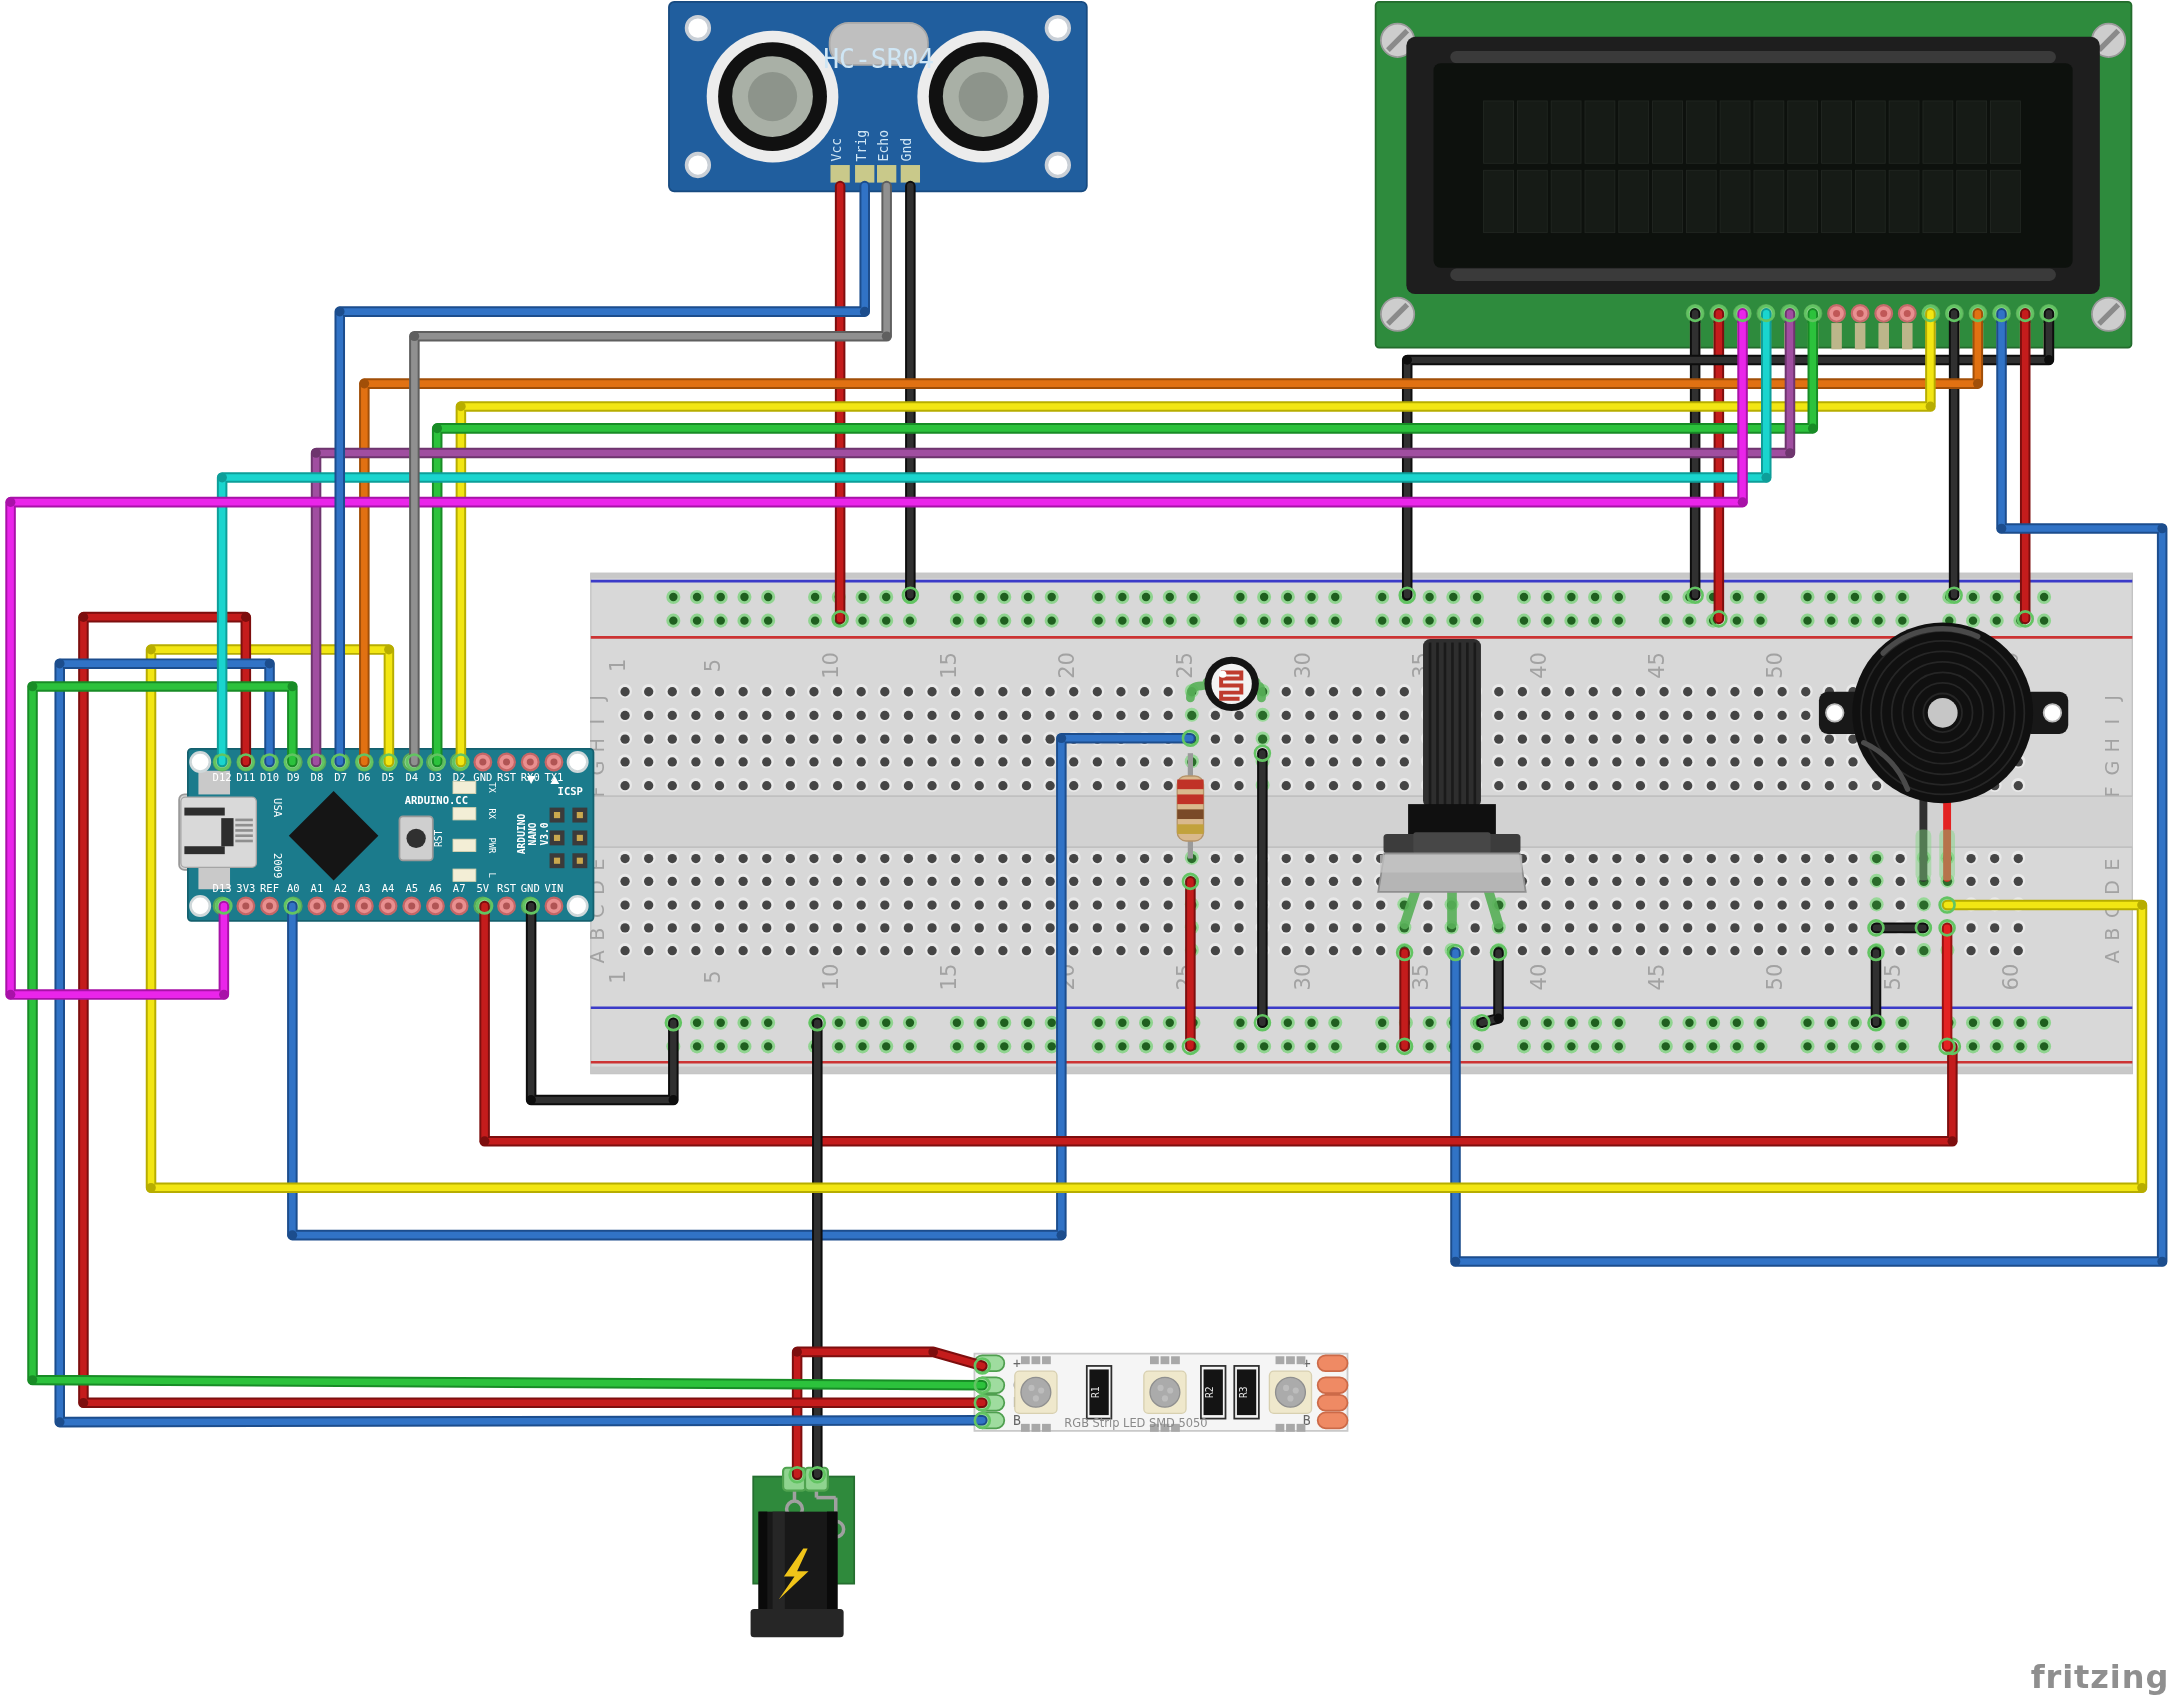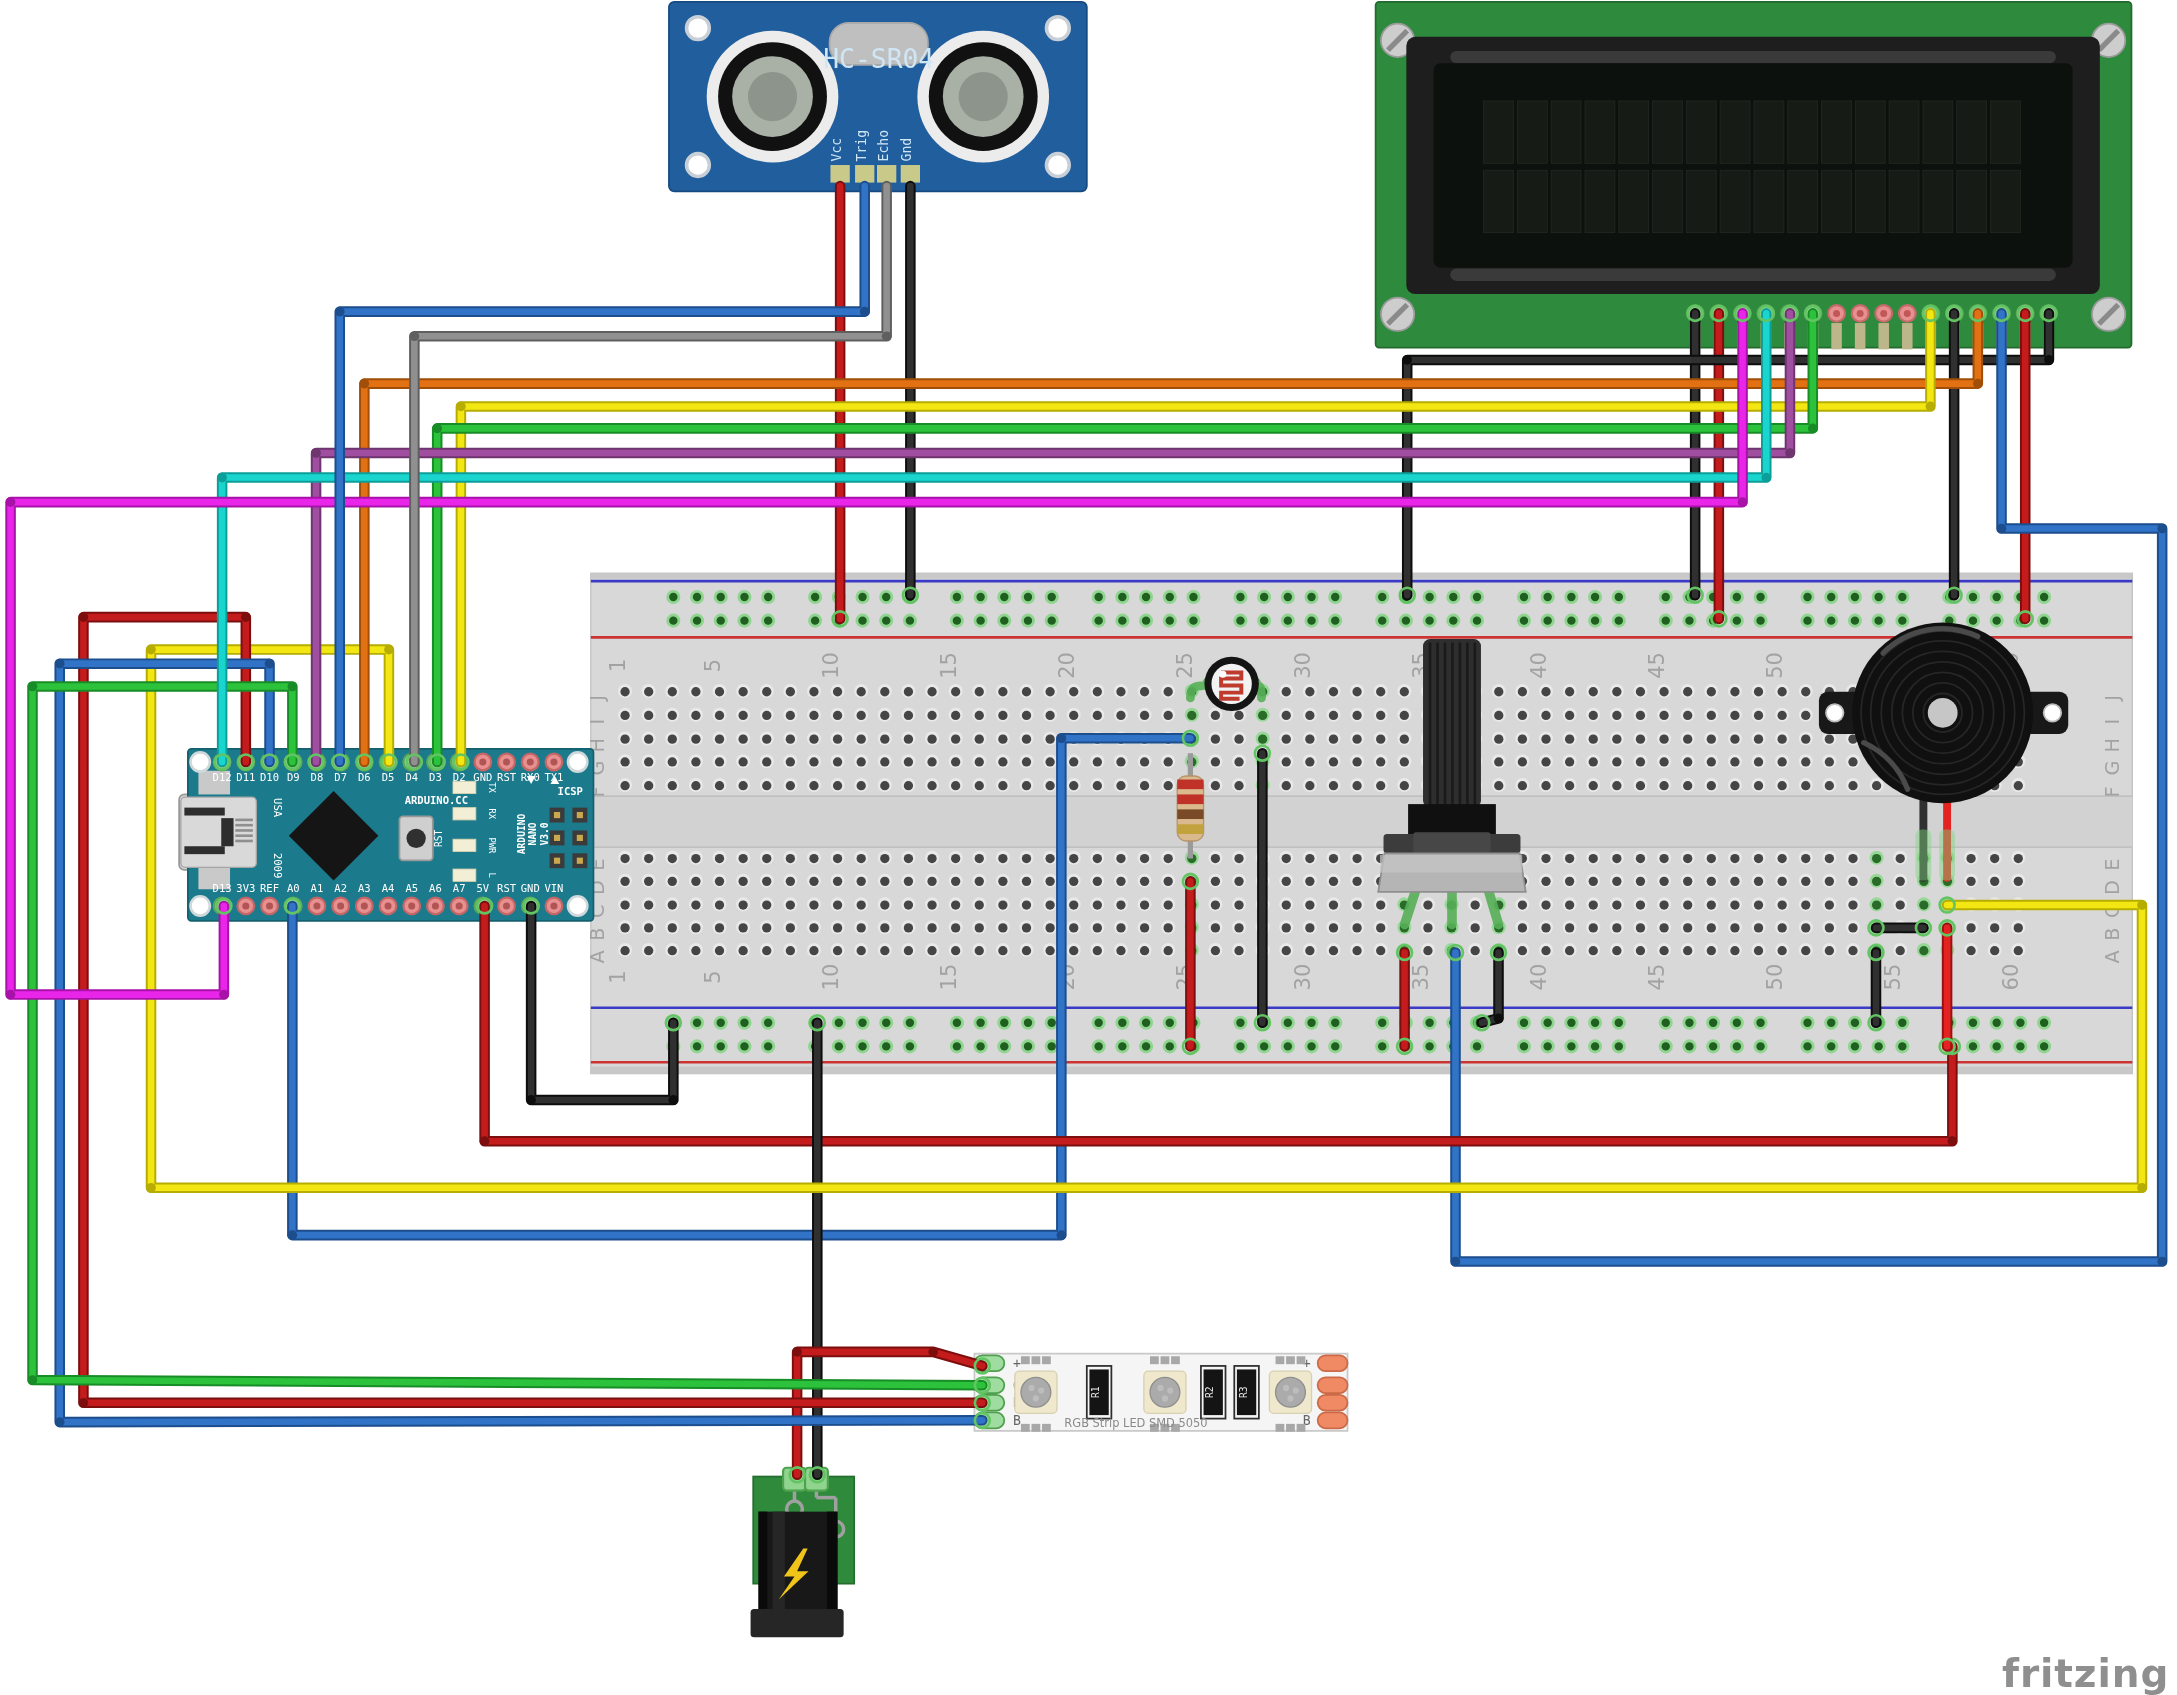--- a/index.html
+++ b/index.html
@@ -1,19 +1,19 @@
 <!DOCTYPE html>
 <html style="font-size:14px"><head>
 <meta charset="utf-8">
 <style>
   html,body{margin:0;padding:0;background:#ffffff;}
   .canvas-wrap{position:relative;width:2178px;height:1696px;background:#fff;overflow:hidden;
     font-family:"DejaVu Sans",sans-serif;}
   svg{position:absolute;left:0;top:0;}
-  .watermark{position:absolute;right:8.8px;bottom:0px;font-size:39px;font-weight:600;
+  .watermark{position:absolute;right:8.8px;bottom:0px;font-size:32px;font-weight:600;
     color:#8f8f8f;font-family:"DejaVu Sans",sans-serif;letter-spacing:0.9px;}
   text{font-family:"DejaVu Sans Mono","Liberation Mono",monospace;}
   .bblabel{font-family:"DejaVu Sans",sans-serif;}
 </style>
 </head>
 <body>
 
 <div class="canvas-wrap">
   <svg id="scene" width="2178" height="1696" viewBox="0 0 2481 1932">
       <g>

